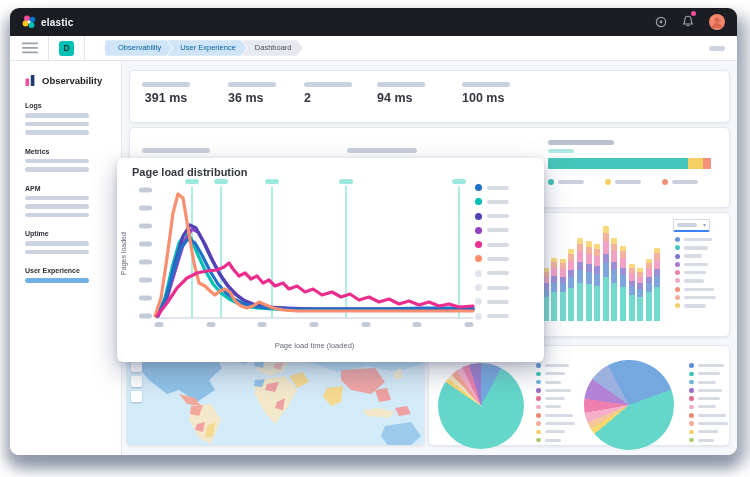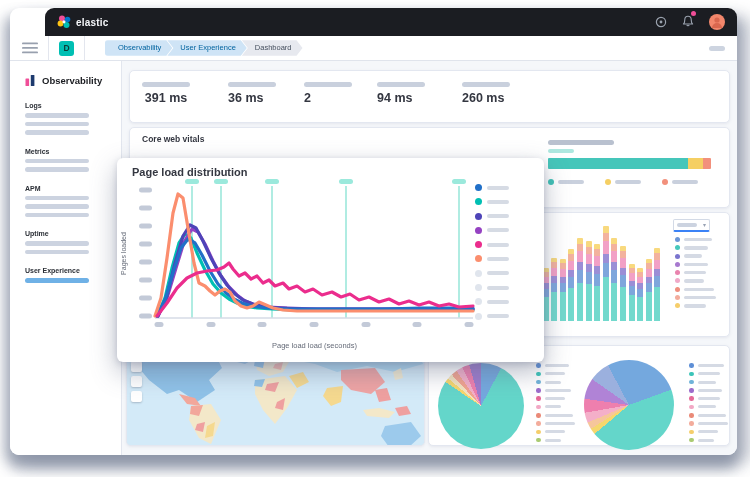--- a/index.html
+++ b/index.html
@@ -3,21 +3,21 @@
 <meta charset="utf-8">
 <style>
   html,body{margin:0;padding:0;}
   .stage{position:relative;width:750px;height:477px;background:#ffffff;overflow:hidden;
          font-family:"Liberation Sans",sans-serif;-webkit-font-smoothing:antialiased;}
   .window{position:absolute;left:10px;top:8px;width:727px;height:447px;background:#fff;
           border-radius:9px;
           box-shadow:0 12px 14px 2px rgba(128,138,158,.75),14px 8px 16px rgba(128,138,158,.45),-7px 6px 12px rgba(128,138,158,.30);}
   
   .topbar{position:absolute;left:0;top:0;right:0;height:28px;background:#1b1d22;border-radius:9px 9px 0 0;
-          display:flex;align-items:center;padding:0 12px;box-sizing:border-box;margin-left:35px;}
+          display:flex;align-items:center;padding:0 12px;box-sizing:border-box;}
   .logo{display:flex;align-items:center;gap:5px;}
   .logo-text{color:#f5f7fa;font-size:10px;font-weight:bold;letter-spacing:.2px;}
   .searchbox{position:absolute;left:255px;top:5px;width:140px;height:17px;border:1px solid #5a6069;border-radius:9px;
              background:#17181d;display:flex;align-items:center;box-sizing:border-box;padding:0 6px;gap:4px;}
   .searchbox input{background:transparent;border:none;outline:none;color:#9aa2b0;font-size:8px;width:100%;
                    font-family:"Liberation Sans",sans-serif;}
   .searchbox input::placeholder{color:#9aa2b0;}
   .top-icons{margin-left:auto;display:flex;align-items:center;gap:15px;}
   .bell-wrap{position:relative;}
   .bell-dot{position:absolute;right:-2px;top:-2px;width:5px;height:5px;border-radius:50%;background:#f04e98;}
@@ -211,27 +211,26 @@
               <div class="mcol" style="left: 162px;">
                 <div class="skelpill"></div>
                 <div class="mval">2</div>
               </div>
               <div class="mcol" style="left: 235px;">
                 <div class="skelpill"></div>
                 <div class="mval">94 ms</div>
               </div>
               <div class="mcol" style="left: 320px;">
                 <div class="skelpill"></div>
-                <div class="mval">260 ms</div>
+                <div class="mval">100 ms</div>
               </div>
             </div>
         </div>
 
         <div class="card cwv">
-          <div class="card-title" style="font-weight:bold;">Core web vitals</div>
           <div class="cwv-left-skels">
             <div class="pill" style="left:0;top:14px;width:68px;height:5px;"></div>
             <div class="pill" style="left:205px;top:14px;width:70px;height:5px;"></div>
           </div>
           <div class="cwv-right">
             <div class="pill" style="position:static;width:66px;height:5px;background:#b9c1cf;"></div>
             <div class="pill" style="position:static;width:26px;height:4px;margin-top:4px;background:#aee8e0;"></div>
             <div class="stackbar">
                 <div style="width: 86%; background: rgb(69, 198, 186);"></div>
                 <div style="width: 9%; background: rgb(245, 207, 99);"></div>
@@ -575,21 +574,21 @@
               <rect x="295.5" y="164" width="9" height="5" rx="2.5" fill="#c3cad8"></rect>
               <rect x="347.5" y="164" width="9" height="5" rx="2.5" fill="#c3cad8"></rect>
               <polyline points="40,158 48,140 55,110 62,85 68,76 74,80 80,95 88,112 96,126 104,135 112,141 120,145 128,148 140,150 155,151 175,152 200,152 230,152 270,152 310,152 356,152" fill="none" stroke="#00bfb3" stroke-width="3.2" stroke-linecap="round" stroke-linejoin="round"></polyline>
               <polyline points="41,158 50,140 59,110 67,84 75,71 81,74 88,86 96,103 104,118 112,129 120,137 128,143 138,147 152,149 170,150 200,151 240,151 290,151 356,151" fill="none" stroke="#9542c2" stroke-width="3.2" stroke-linecap="round" stroke-linejoin="round"></polyline>
               <polyline points="41,158 50,138 58,105 66,78 73,67 79,70 86,83 94,100 102,115 110,127 118,136 126,142 136,146 148,149 165,150 190,151 220,151 260,151 300,151 356,151" fill="none" stroke="#4e44b8" stroke-width="3.2" stroke-linecap="round" stroke-linejoin="round"></polyline>
               <polyline points="40,158 48,142 56,115 64,90 71,81 78,85 85,97 93,113 101,126 109,135 117,141 125,145 135,148 150,150 170,151 195,151 225,151 265,151 305,150 340,150 356,150" fill="none" stroke="#2170c8" stroke-width="3.2" stroke-linecap="round" stroke-linejoin="round"></polyline>
               <polyline points="38,158 44,140 50,100 56,55 61,36 66,40 71,70 77,105 82,125 88,128 93,133 98,137 103,133 108,131 113,134 118,143 124,148 130,150 136,148 142,144 149,147 156,150 166,152 180,153 200,153 230,153 270,153 310,153 356,153" fill="none" stroke="#fb8e6e" stroke-width="3.2" stroke-linecap="round" stroke-linejoin="round"></polyline>
               <polyline points="40,158 50,145 60,130 70,120 80,115 90,113 100,112 107,109 112,105 116,111 122,118 128,115 134,121 140,118 146,125 152,122 158,128 166,125 172,131 180,128 188,134 196,131 205,137 215,134 224,139 233,136 242,142 252,139 262,144 272,141 282,146 292,143 302,147 312,144 322,148 332,146 342,149 356,148" fill="none" stroke="#eb2d8d" stroke-width="3.2" stroke-linecap="round" stroke-linejoin="round"></polyline>
             </svg>
           <div class="ylab">Pages loaded</div>
-          <div class="xlab">Page load load (seconds)</div>
+          <div class="xlab">Page load time (loaded)</div>
           <div class="popup-legend" id="dist-legend">
               <div class="pl-item">
                 <span class="pl-dot" style="background: rgb(33, 112, 200);"></span>
                 <span class="pl-line"></span>
               </div>
               <div class="pl-item">
                 <span class="pl-dot" style="background: rgb(0, 191, 179);"></span>
                 <span class="pl-line"></span>
               </div>
               <div class="pl-item">

